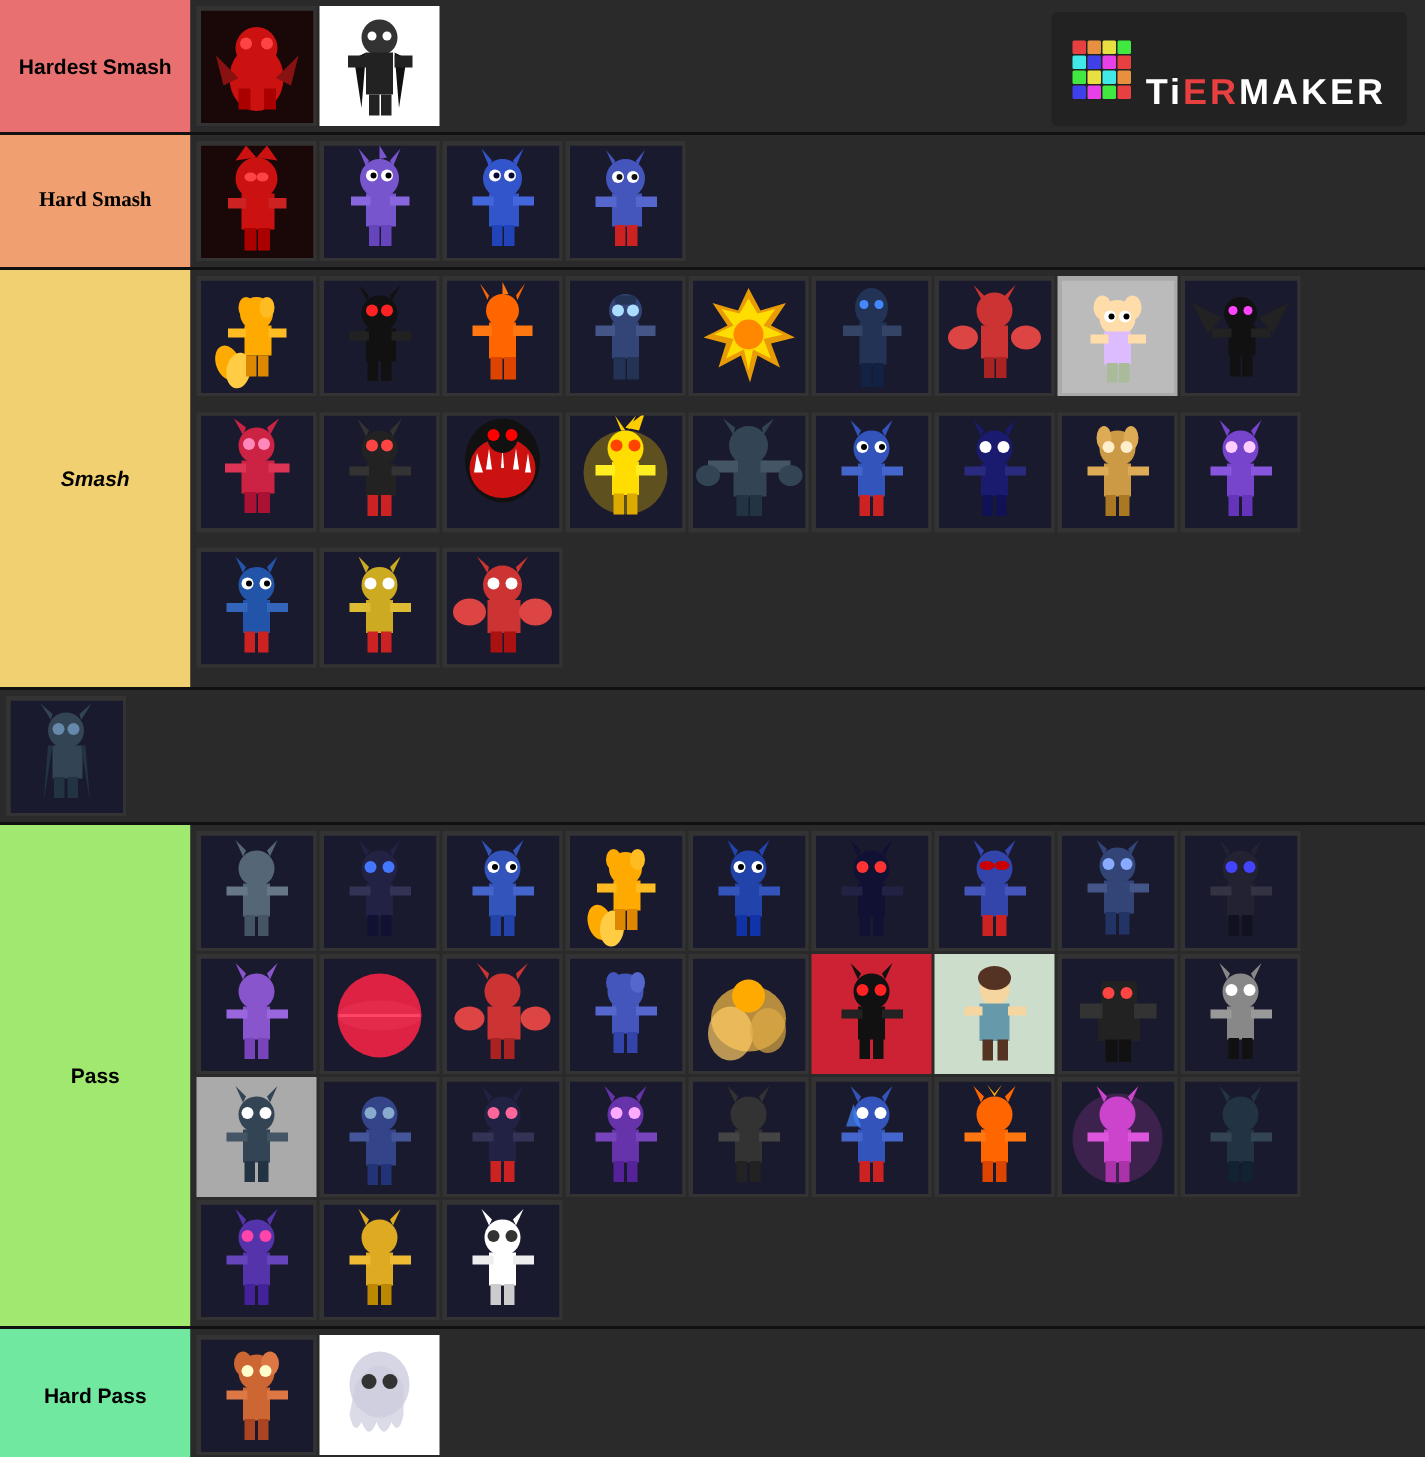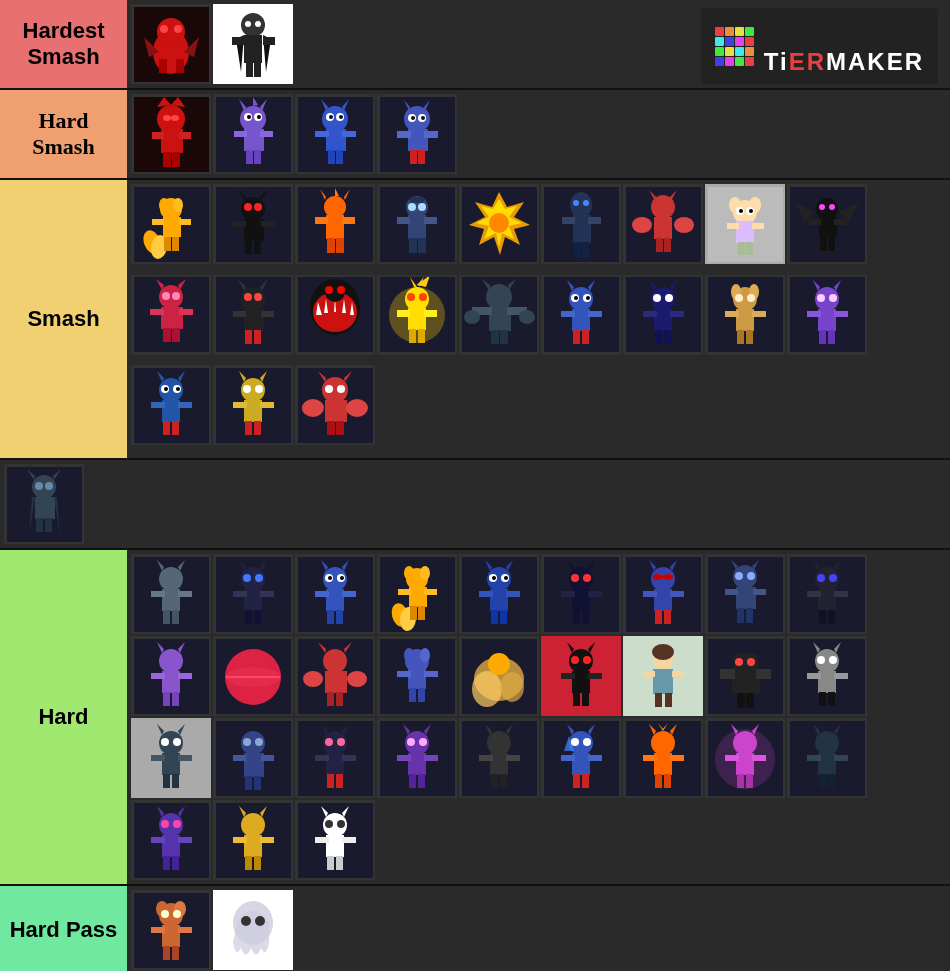--- a/index.html
+++ b/index.html
@@ -18,21 +18,21 @@
       min-height: 84px;
     }
     .tier-label {
       width: 127px;
       min-width: 127px;
       display: flex;
       align-items: center;
       justify-content: center;
       text-align: center;
       font-weight: bold;
-      font-size: 22px;
+      font-size: 14px;
       padding: 8px;
       color: #000;
     }
     .tier-content {
       flex: 1;
       background: #2a2a2a;
       display: flex;
       flex-wrap: wrap;
       align-items: flex-start;
       padding: 4px;
@@ -203,21 +203,21 @@
           <rect x="38" y="53" width="7" height="14" fill="#cc2222"></rect>
           <circle cx="32" cy="21" r="4" fill="#fff"></circle>
           <circle cx="42" cy="21" r="4" fill="#fff"></circle>
           <circle cx="33" cy="21" r="2" fill="#111"></circle>
           <circle cx="43" cy="21" r="2" fill="#111"></circle>
         </svg>
       </div>
     </div>
   </div>
 
-  <div class="tier-row" style="min-height:280px;">
+  <div class="tier-row" style="min-height:280px;font-style:italic;">
     <div class="tier-label label-smash">Smash</div>
     <div class="tier-content">
 
       <div class="char-slot">
         <svg width="75" height="75" viewBox="0 0 75 75">
           <rect width="75" height="75" fill="#1a1a2e"></rect>
           <ellipse cx="37" cy="22" rx="11" ry="11" fill="#ffaa00"></ellipse>
           <ellipse cx="30" cy="18" rx="5" ry="7" fill="#ffaa00"></ellipse>
           <ellipse cx="44" cy="18" rx="5" ry="7" fill="#ffbb22"></ellipse>
           <rect x="29" y="30" width="18" height="20" fill="#ffaa00"></rect>
@@ -569,21 +569,21 @@
           <rect x="29" y="51" width="7" height="14" fill="#223344"></rect>
           <rect x="38" y="51" width="7" height="14" fill="#223344"></rect>
           <circle cx="32" cy="19" r="4" fill="#6688aa"></circle>
           <circle cx="42" cy="19" r="4" fill="#6688aa"></circle>
         </svg>
       </div>
     </div>
   </div>
 
   <div class="tier-row" style="min-height:240px;">
-    <div class="tier-label label-pass">Hard</div>
+    <div class="tier-label label-pass">Pass</div>
     <div class="tier-content">
 
       <div class="char-slot">
         <svg width="75" height="75" viewBox="0 0 75 75">
           <rect width="75" height="75" fill="#1a1a2e"></rect>
           <ellipse cx="37" cy="22" rx="12" ry="12" fill="#556677"></ellipse>
           <polygon points="30,10 23,3 28,14" fill="#556677"></polygon>
           <polygon points="44,10 51,3 46,14" fill="#556677"></polygon>
           <rect x="28" y="32" width="18" height="22" fill="#556677"></rect>
           <rect x="17" y="34" width="14" height="6" fill="#667788"></rect>

